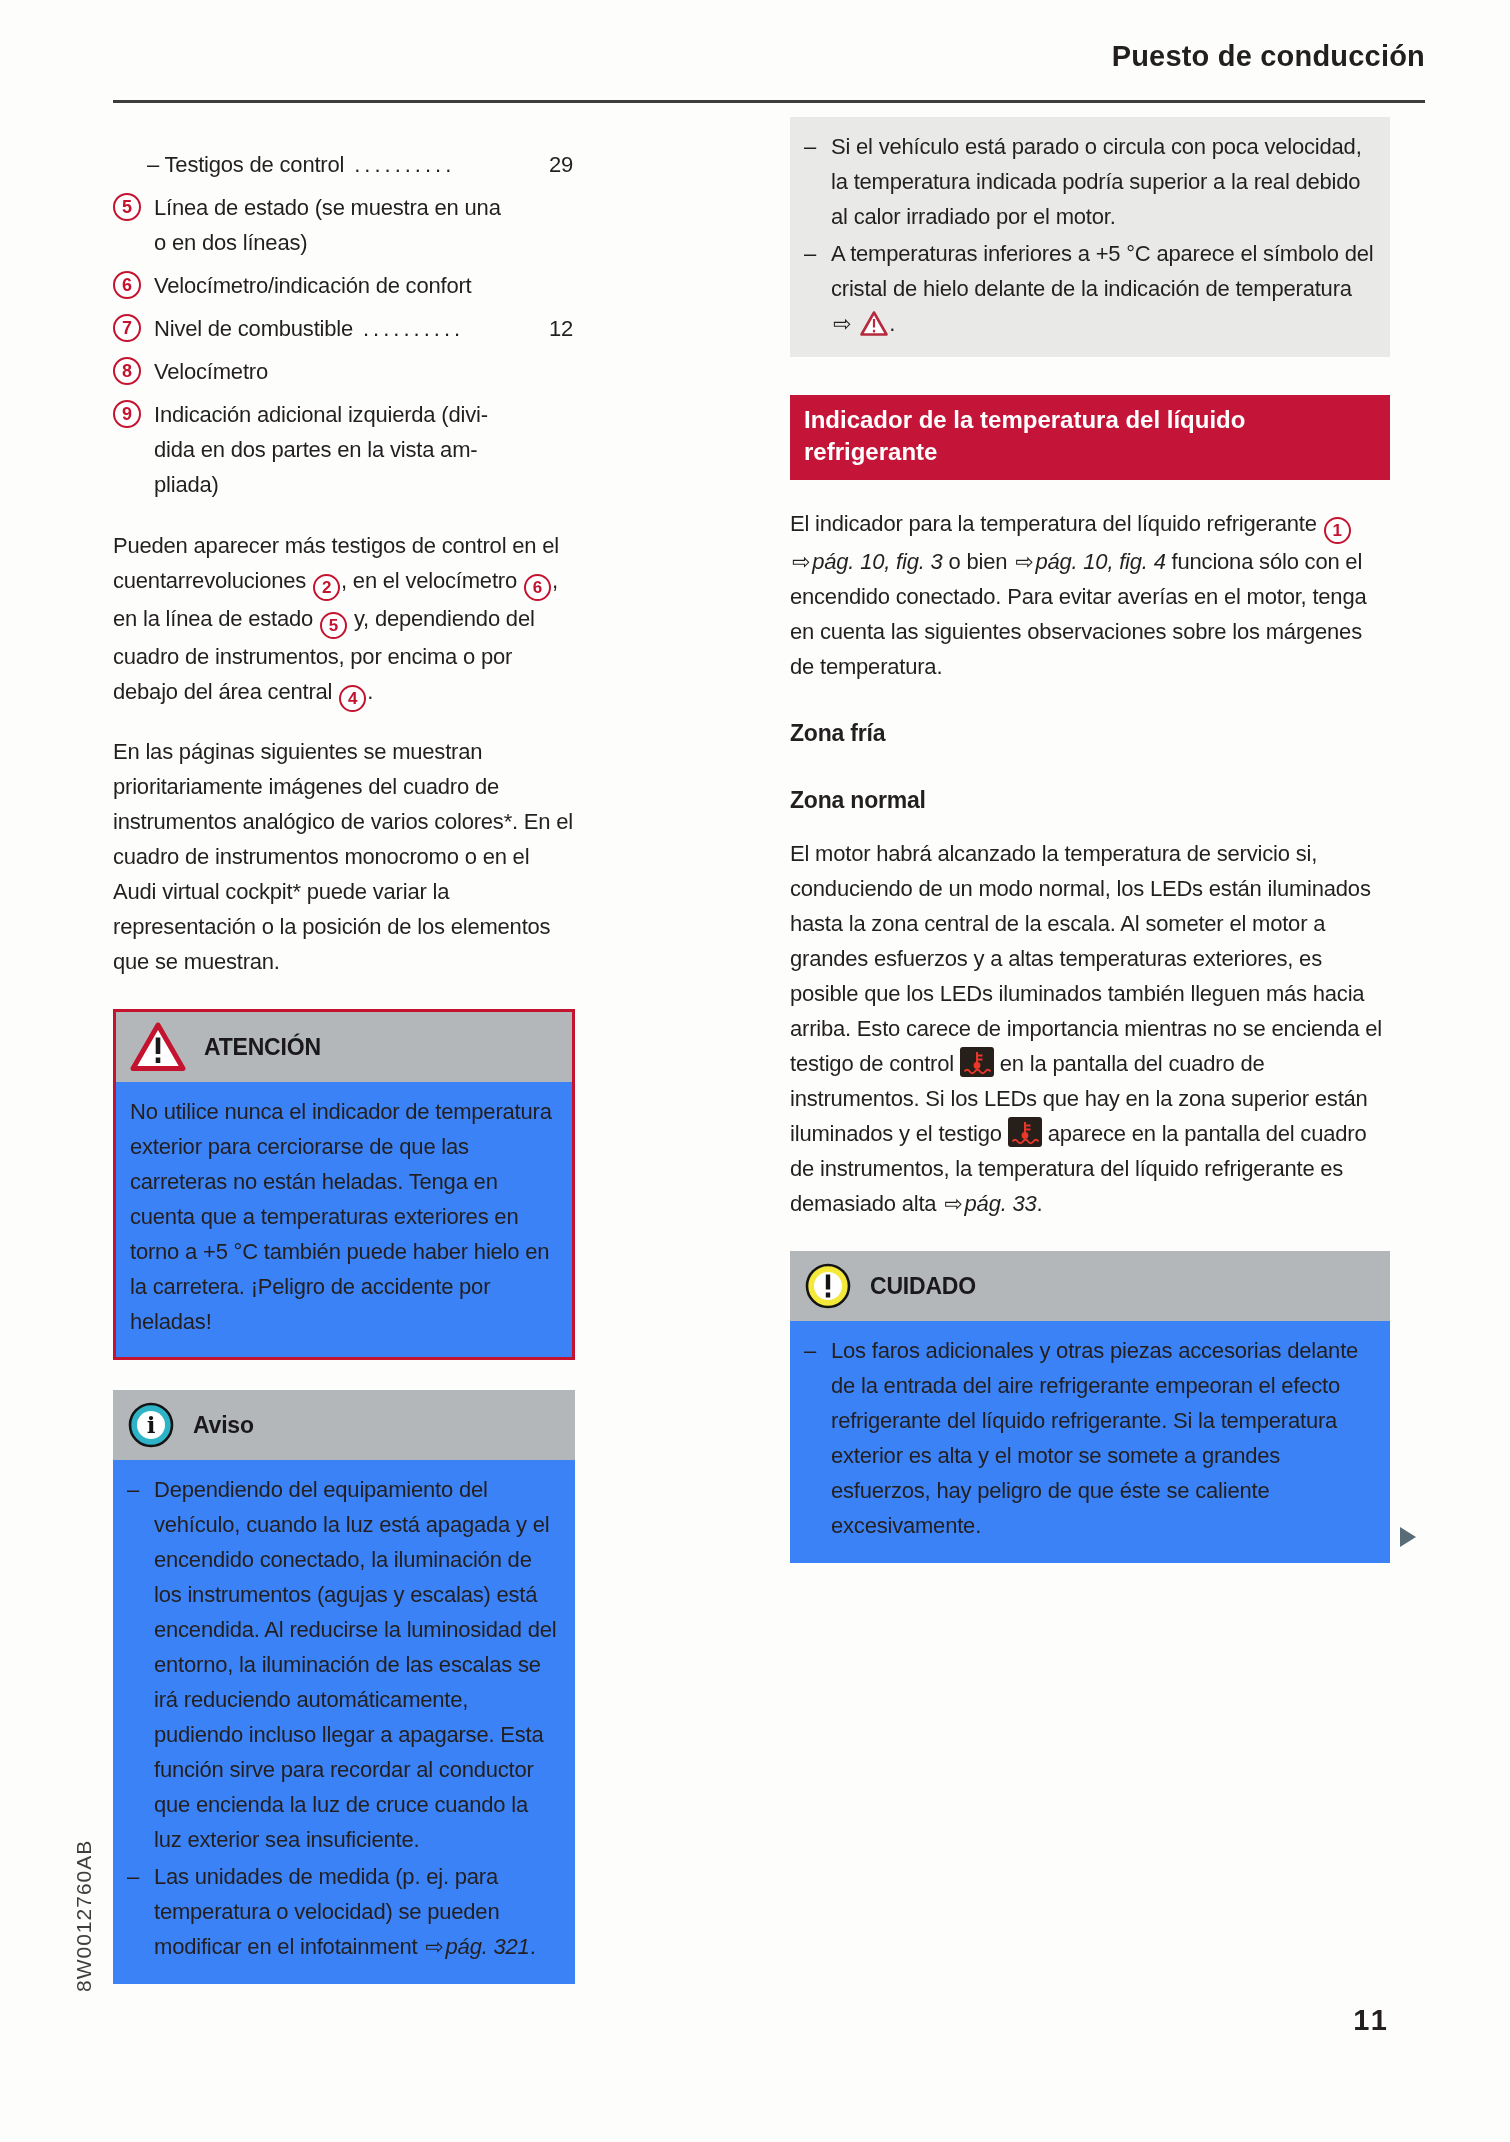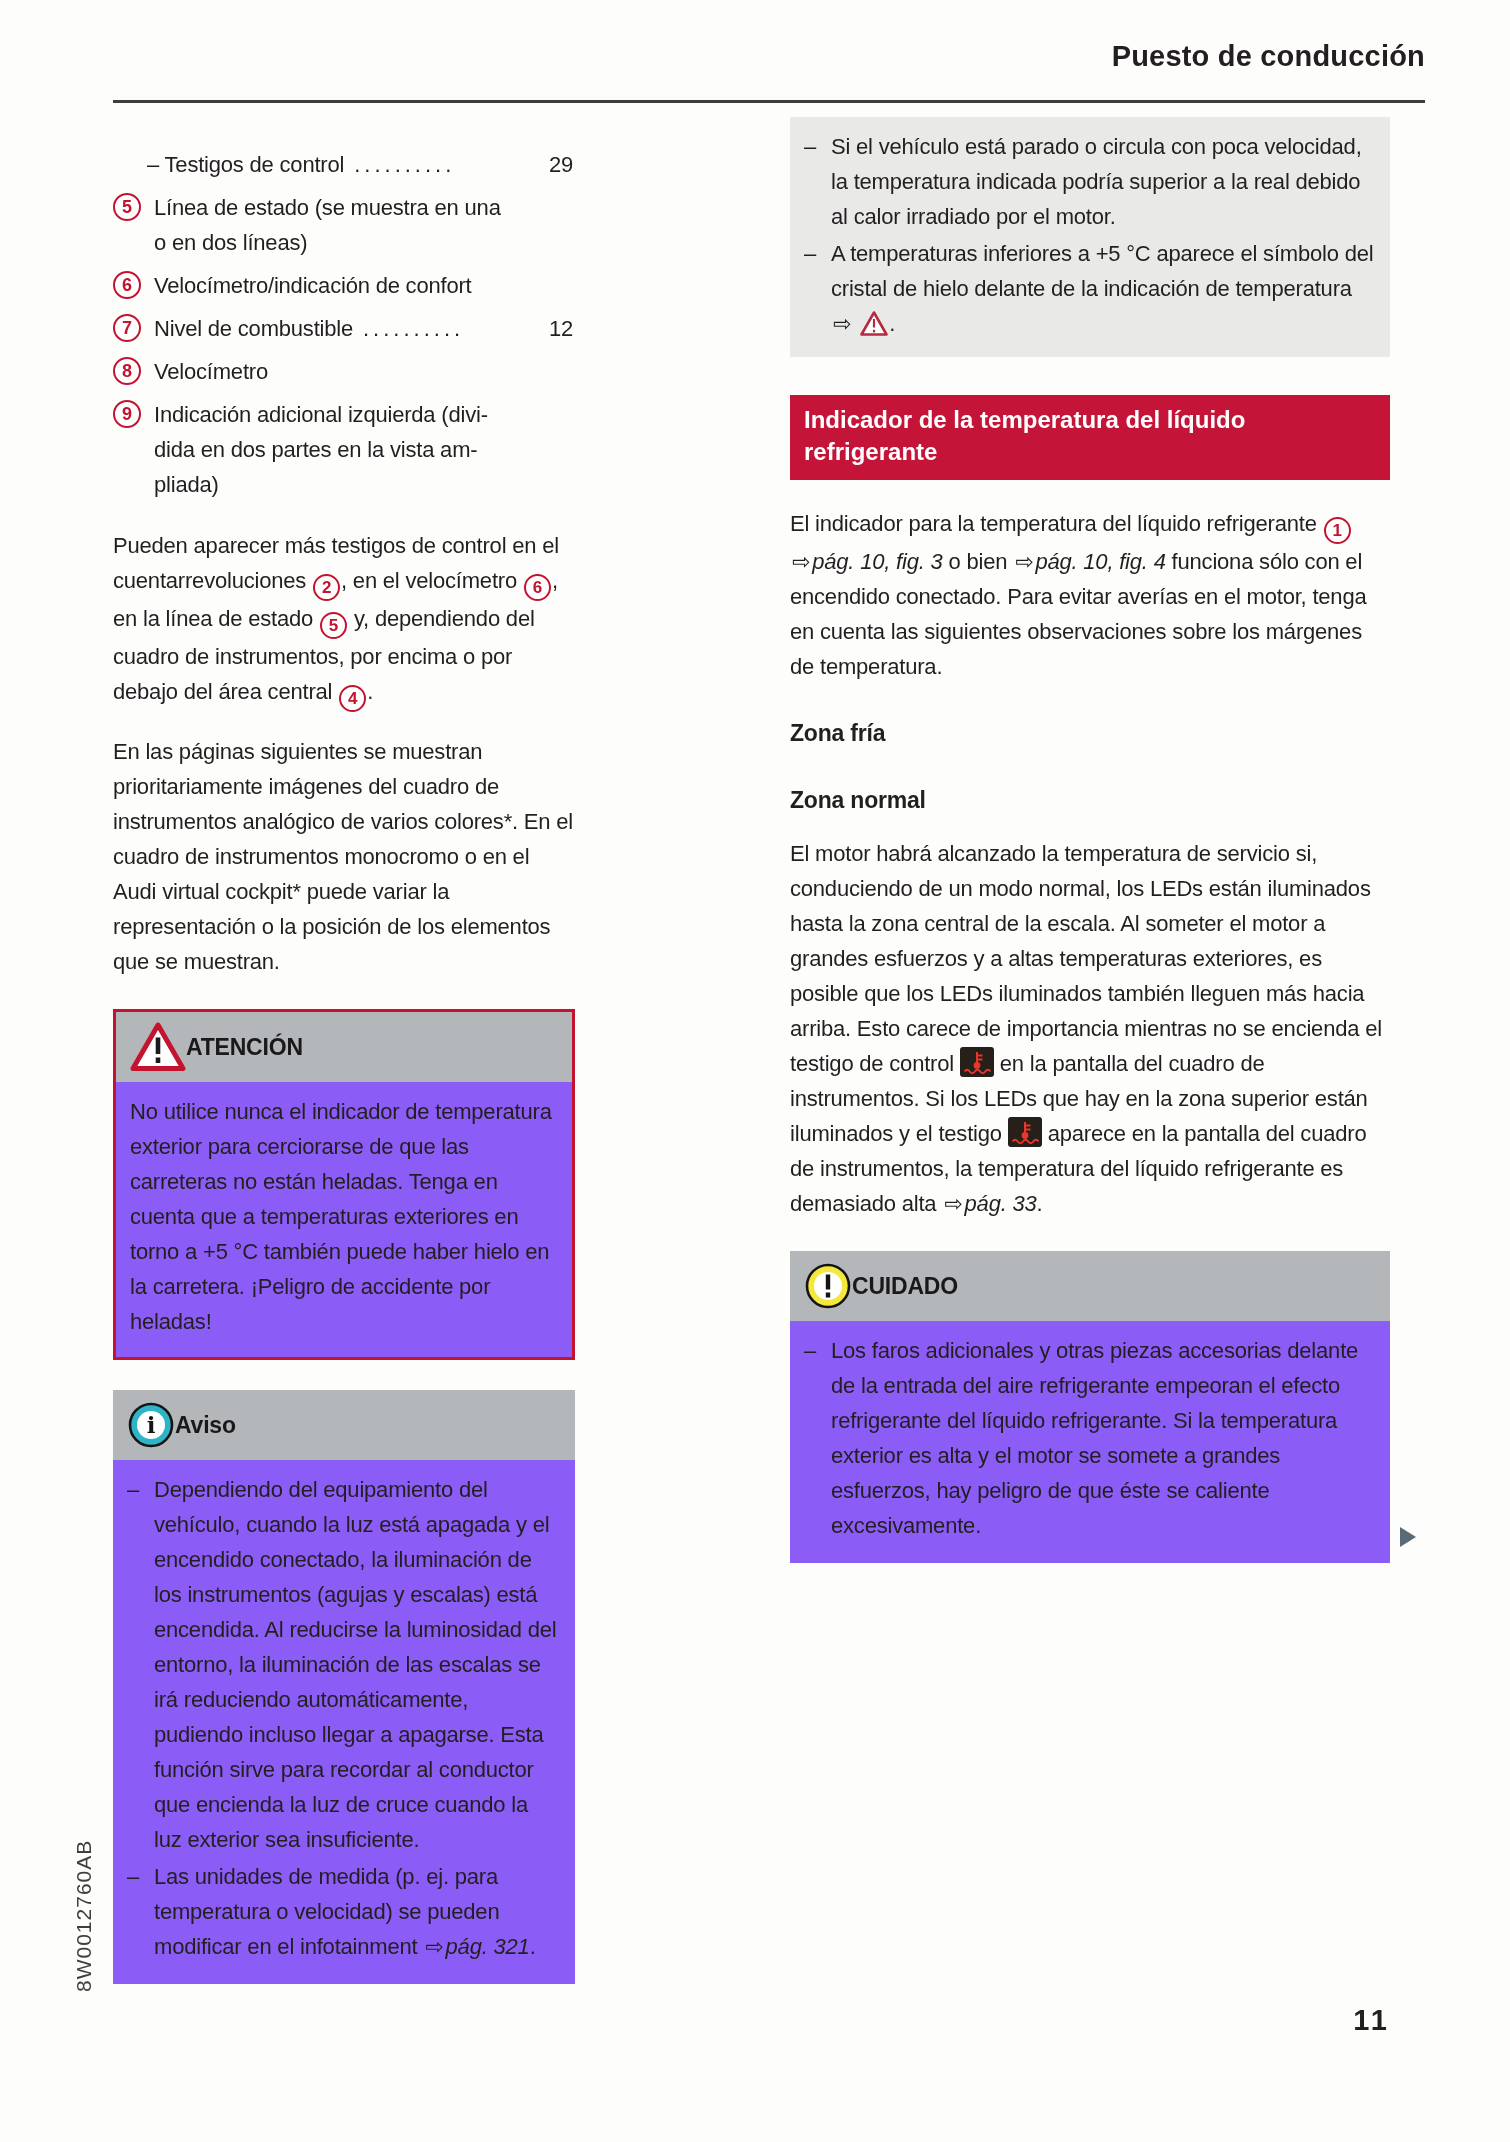--- a/index.html
+++ b/index.html
@@ -32,24 +32,24 @@
   .num-body .txt{white-space:pre-line;}
   
   .para{margin:26px 0 0;}
   .para + .para{margin-top:22px;}
   em{font-style:italic;}
   .ref-arrow{font-family:"DejaVu Sans",sans-serif;font-style:normal;padding:0 2px;}
   .inline-svg{display:inline-block;vertical-align:-6px;line-height:0;}
   
   .box{margin-top:30px;}
   .attention{border:3px solid #c4132f;}
-  .box-header{display:flex;align-items:center;background:#b3b7b9;
+  .box-header{display:flex;align-items:center;gap:18px;background:#b3b7b9;
               padding:6px 14px;min-height:58px;}
   .box-title{font-weight:bold;font-size:23px;color:#1a181a;}
-  .box-content{background:#8b5cf6;padding:12px 14px 18px;}
+  .box-content{background:#3b82f6;padding:12px 14px 18px;}
   .bullet-item{display:flex;margin-bottom:2px;}
   .bullet-item .dash{flex:none;width:27px;}
   .bullet-body{flex:1;min-width:0;}
   
   .top-box{background:#e9e9e7;padding:12px 14px 14px;}
   .banner{margin-top:38px;background:#c41539;color:#fff;font-weight:bold;
           font-size:24px;line-height:32px;padding:9px 14px 12px;letter-spacing:0;}
   .h3{font-weight:bold;font-size:23px;margin:32px 0 0;}
   .h3 + .para{margin-top:18px;}
   .cont-marker{display:flex;justify-content:flex-end;margin:-38px -28px 0 0;height:24px;}

